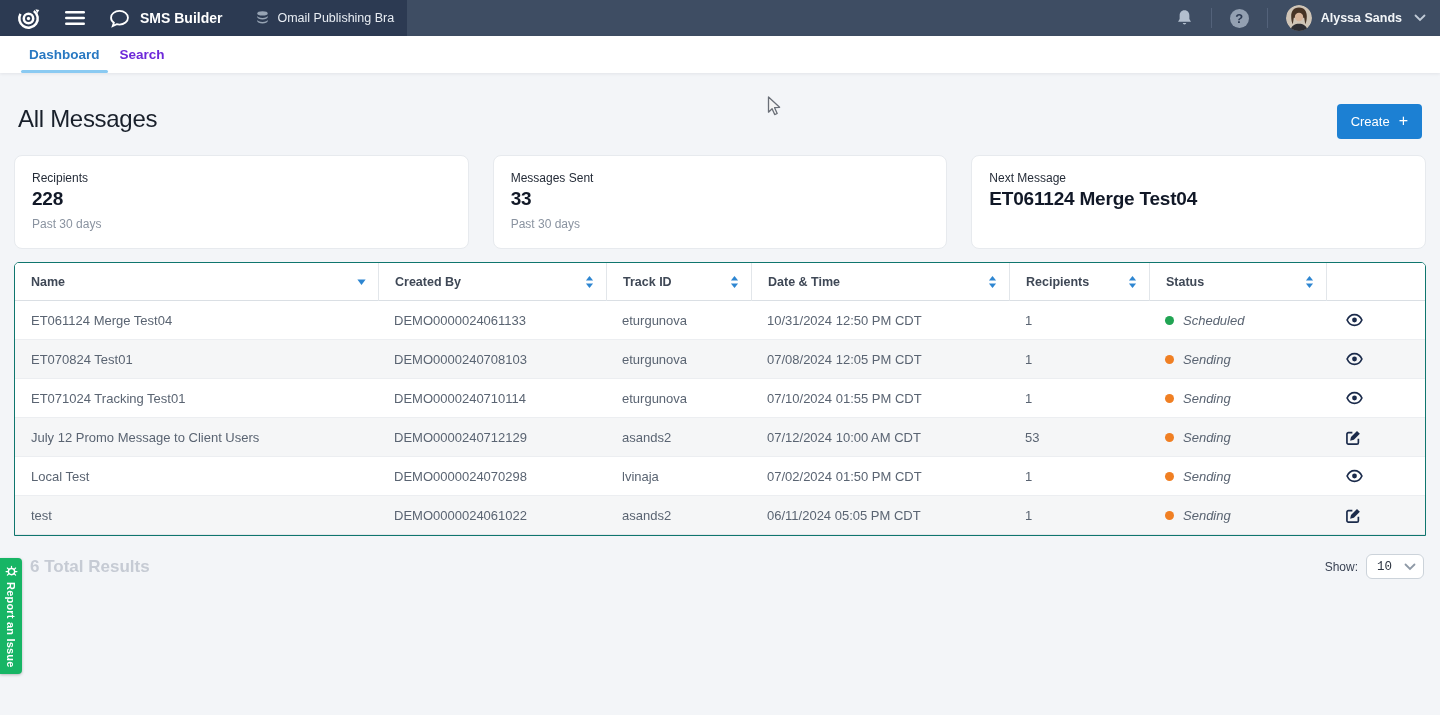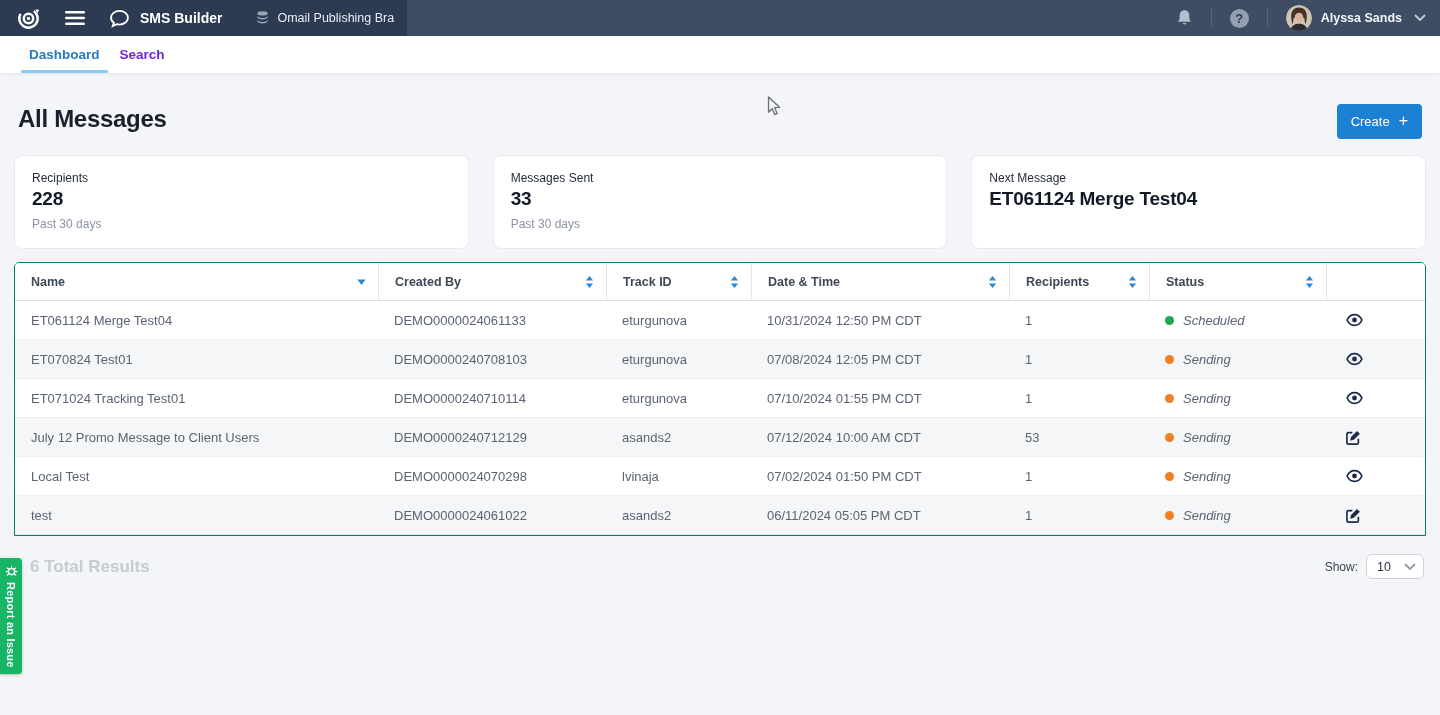--- a/index.html
+++ b/index.html
@@ -22,21 +22,21 @@
 
   
   .tabbar { height:37px; background:#fff; display:flex; align-items:stretch; padding-left:19px; box-shadow:0 1px 3px rgba(20,30,50,.08); position:relative; z-index:2; }
   .tab { display:flex; align-items:center; padding:0 10px; font-size:13.5px; font-weight:700; color:#6d28d9; position:relative; cursor:pointer; }
   .tab.active { color:#2878c2; }
   .tab.active::after { content:""; position:absolute; left:2px; right:2px; bottom:0; height:3px; background:#8acaf2; border-radius:2px; }
 
   
   .page { padding:0 14px; position:relative; }
   .title-row { display:flex; align-items:center; justify-content:space-between; padding:20px 4px 0 4px; height:72px; }
-  .page-title { font-size:24px; font-weight:700; color:#19202b; letter-spacing:-0.3px; }
+  .page-title { font-size:24px; font-weight:400; color:#19202b; letter-spacing:-0.3px; }
   .create-btn { background:#1c80d3; color:#fff; border:none; border-radius:4px; font-family:inherit; font-size:13px; height:35px; padding:0 14px; display:flex; align-items:center; gap:9px; cursor:pointer; margin-top:4px; }
   .create-plus { font-size:16px; font-weight:400; line-height:1; }
 
   
   .cards { display:flex; gap:24px; margin-top:10px; }
   .card { flex:1; background:#fff; border:1px solid #e7eaee; border-radius:8px; padding:15px 17px 17px; min-height:84px; }
   .card-label { font-size:12px; font-weight:400; color:#252c38; }
   .card-value { font-size:19px; font-weight:700; color:#111827; margin-top:3px; letter-spacing:-0.2px; }
   .card-period { font-size:12px; color:#8a93a0; margin-top:7px; }
 
@@ -53,21 +53,21 @@
   .td { padding:0 12px 0 16px; white-space:nowrap; overflow:hidden; text-overflow:ellipsis; }
   .td-status { display:flex; align-items:center; gap:9px;font-style:italic; }
   .status-dot { width:9px; height:9px; border-radius:50%; flex-shrink:0; }
   .td-action { padding-left:20px; display:flex; align-items:center; cursor:pointer; }
 
   
   .results-row { display:flex; align-items:center; justify-content:space-between; margin-top:18px; padding:0 2px 0 16px; }
   .total-results { font-size:17px; font-weight:700; color:#c6cbd4; }
   .show-wrap { display:flex; align-items:center; gap:8px; }
   .show-label { font-size:12px; color:#3a4354; }
-  .show-select { display:flex; align-items:center; justify-content:space-between; width:58px; height:25px; background:#fff; border:1px solid #ccd3da; border-radius:6px; padding:0 7px 0 10px; font-size:12.5px; color:#2c3440; cursor:pointer; }
+  .show-select { display:flex; align-items:center; justify-content:space-between; width:58px; height:25px; background:#fff; border:1px solid #ccd3da; border-radius:6px; padding:0 7px 0 10px; font-size:12.5px; color:#2c3440; cursor:pointer;font-family:Liberation Mono, monospace; }
 
   
   .report-tab { position:absolute; left:0; top:558px; width:22px; height:116px; background:#17b565; border-radius:0 4px 4px 0; display:flex; flex-direction:column; align-items:center; padding-top:6px; gap:5px; cursor:pointer; box-shadow:0 1px 3px rgba(0,0,0,.25); }
   .report-text { writing-mode:vertical-rl; font-size:11px; font-weight:700; color:#fff; white-space:nowrap; letter-spacing:.2px; }
 
   
   .cursor { position:absolute; left:767px; top:96px; z-index:50; pointer-events:none; }
 </style>
 </head>
 <body>

